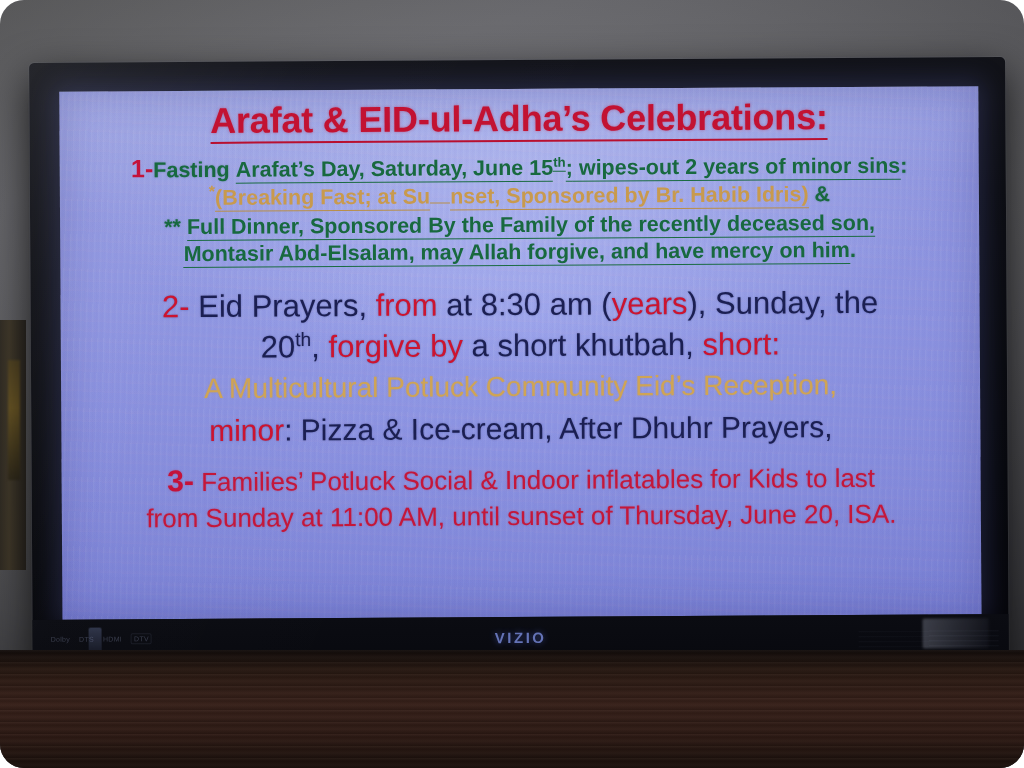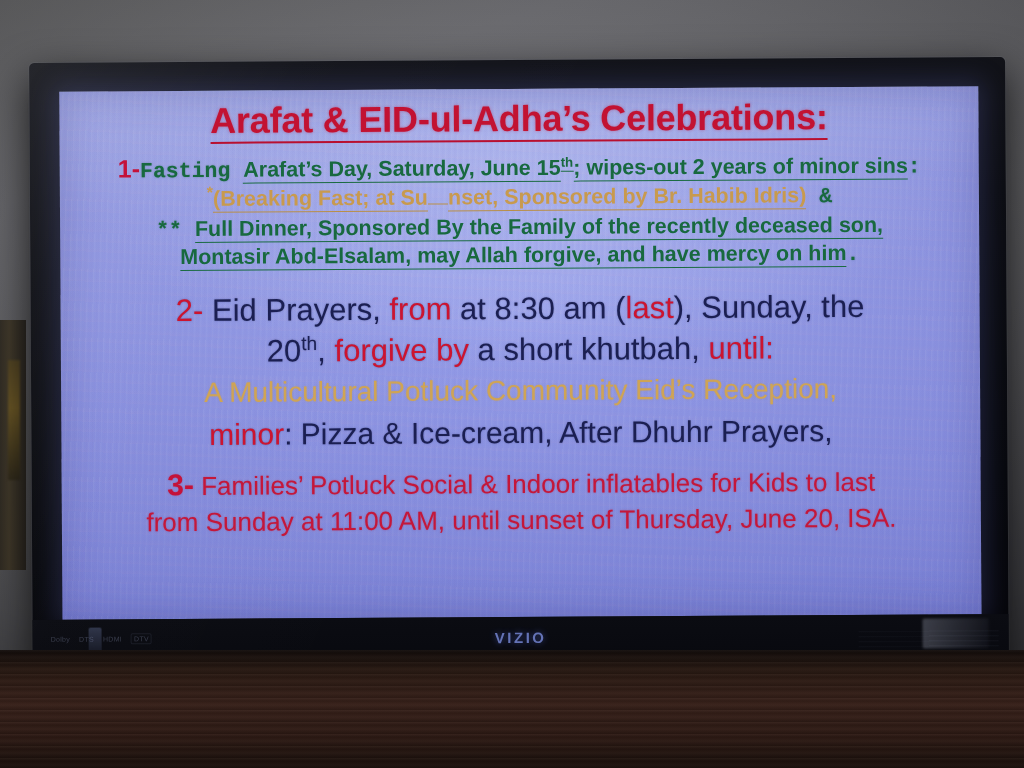--- a/index.html
+++ b/index.html
@@ -13,20 +13,21 @@
   }
 
   
   .scene {
     position: relative;
     width: 1024px;
     height: 768px;
     background:
       linear-gradient(160deg, #6f6f71 0%, #75757a 18%, #6a6a6e 48%, #5b5b60 72%, #4a4a50 100%);
     overflow: hidden;
+    border-radius: 24px;
   }
   .wall-vignette {
     position: absolute;
     inset: 0;
     background: radial-gradient(ellipse 110% 80% at 48% 30%, rgba(255,255,255,0.07) 0%, rgba(0,0,0,0.30) 75%, rgba(0,0,0,0.55) 100%);
     pointer-events: none;
   }
 
   
   .side-object {
@@ -158,21 +159,20 @@
     font-weight: bold;
   }
   .num-red {
     color: #c4123a;
     font-size: 25px;
     font-weight: bold;
   }
   .green {
     color: #18693f;
     text-shadow: 0 0 2px rgba(20,90,60,0.4);
-    font-family: Liberation Mono, monospace;
   }
   .green-u {
     color: #18693f;
     border-bottom: 1.6px solid #1b6b42;
     padding-bottom: 1px;
   }
   .tan-u {
     color: #c89a4e;
     border-bottom: 1.6px solid #b98f48;
     padding-bottom: 1px;
@@ -345,25 +345,25 @@
 
           <div class="line">
             <span class="green-u">Montasir Abd-Elsalam, may Allah forgive, and have mercy on him</span><span class="green">.</span>
           </div>
 
         </div>
 
         <div class="item2">
 
           <div class="line">
-            <span class="red">2-</span><span class="navy"> Eid Prayers, </span><span class="red">from</span><span class="navy"> at 8:30 am (</span><span class="red">last</span><span class="navy">), Sunday, the</span>
+            <span class="red">2-</span><span class="navy"> Eid Prayers, </span><span class="red">from</span><span class="navy"> at 8:30 am (</span><span class="red">years</span><span class="navy">), Sunday, the</span>
           </div>
 
           <div class="line">
-            <span class="navy">20</span><span class="navy sup">th</span><span class="navy">, </span><span class="red">forgive by</span><span class="navy"> a short khutbah, </span><span class="red">until:</span>
+            <span class="navy">20</span><span class="navy sup">th</span><span class="navy">, </span><span class="red">forgive by</span><span class="navy"> a short khutbah, </span><span class="red">short:</span>
           </div>
 
           <div class="line subline-tan">A Multicultural Potluck Community Eid’s Reception,</div>
 
           <div class="line subline-later">
             <span class="red">minor</span><span class="navy">: Pizza &amp; Ice-cream, After Dhuhr Prayers,</span>
           </div>
 
         </div>
 

